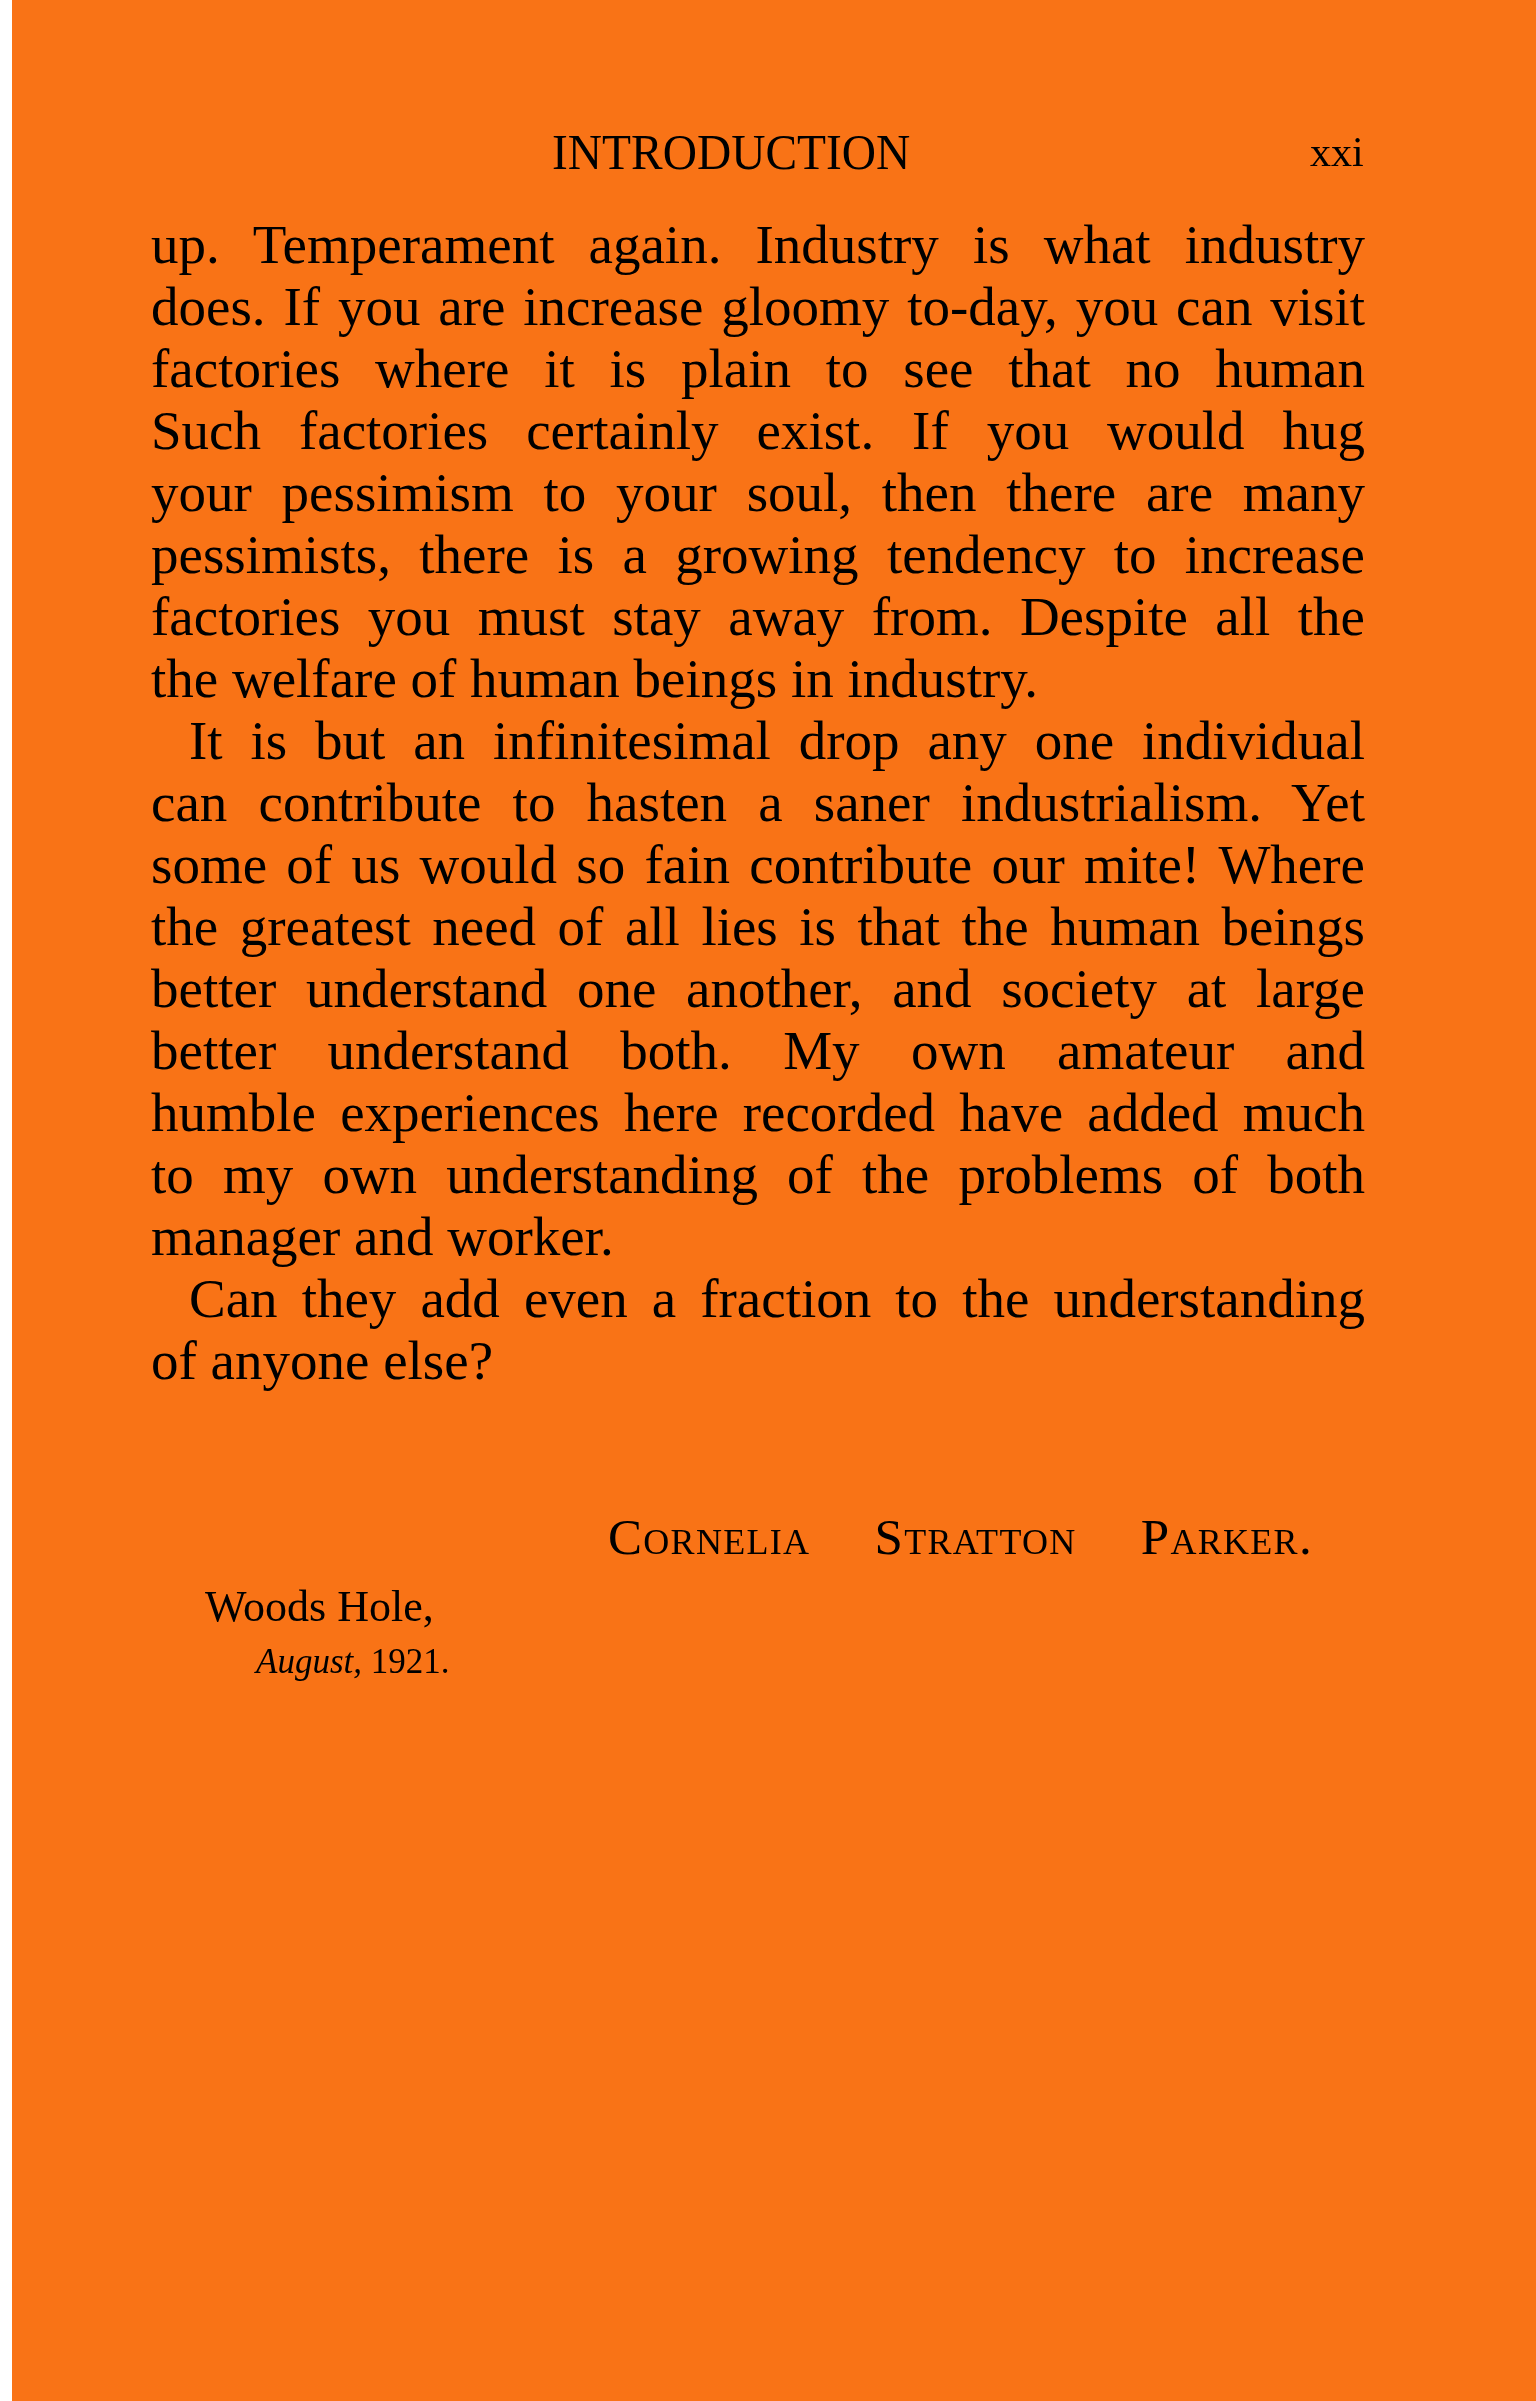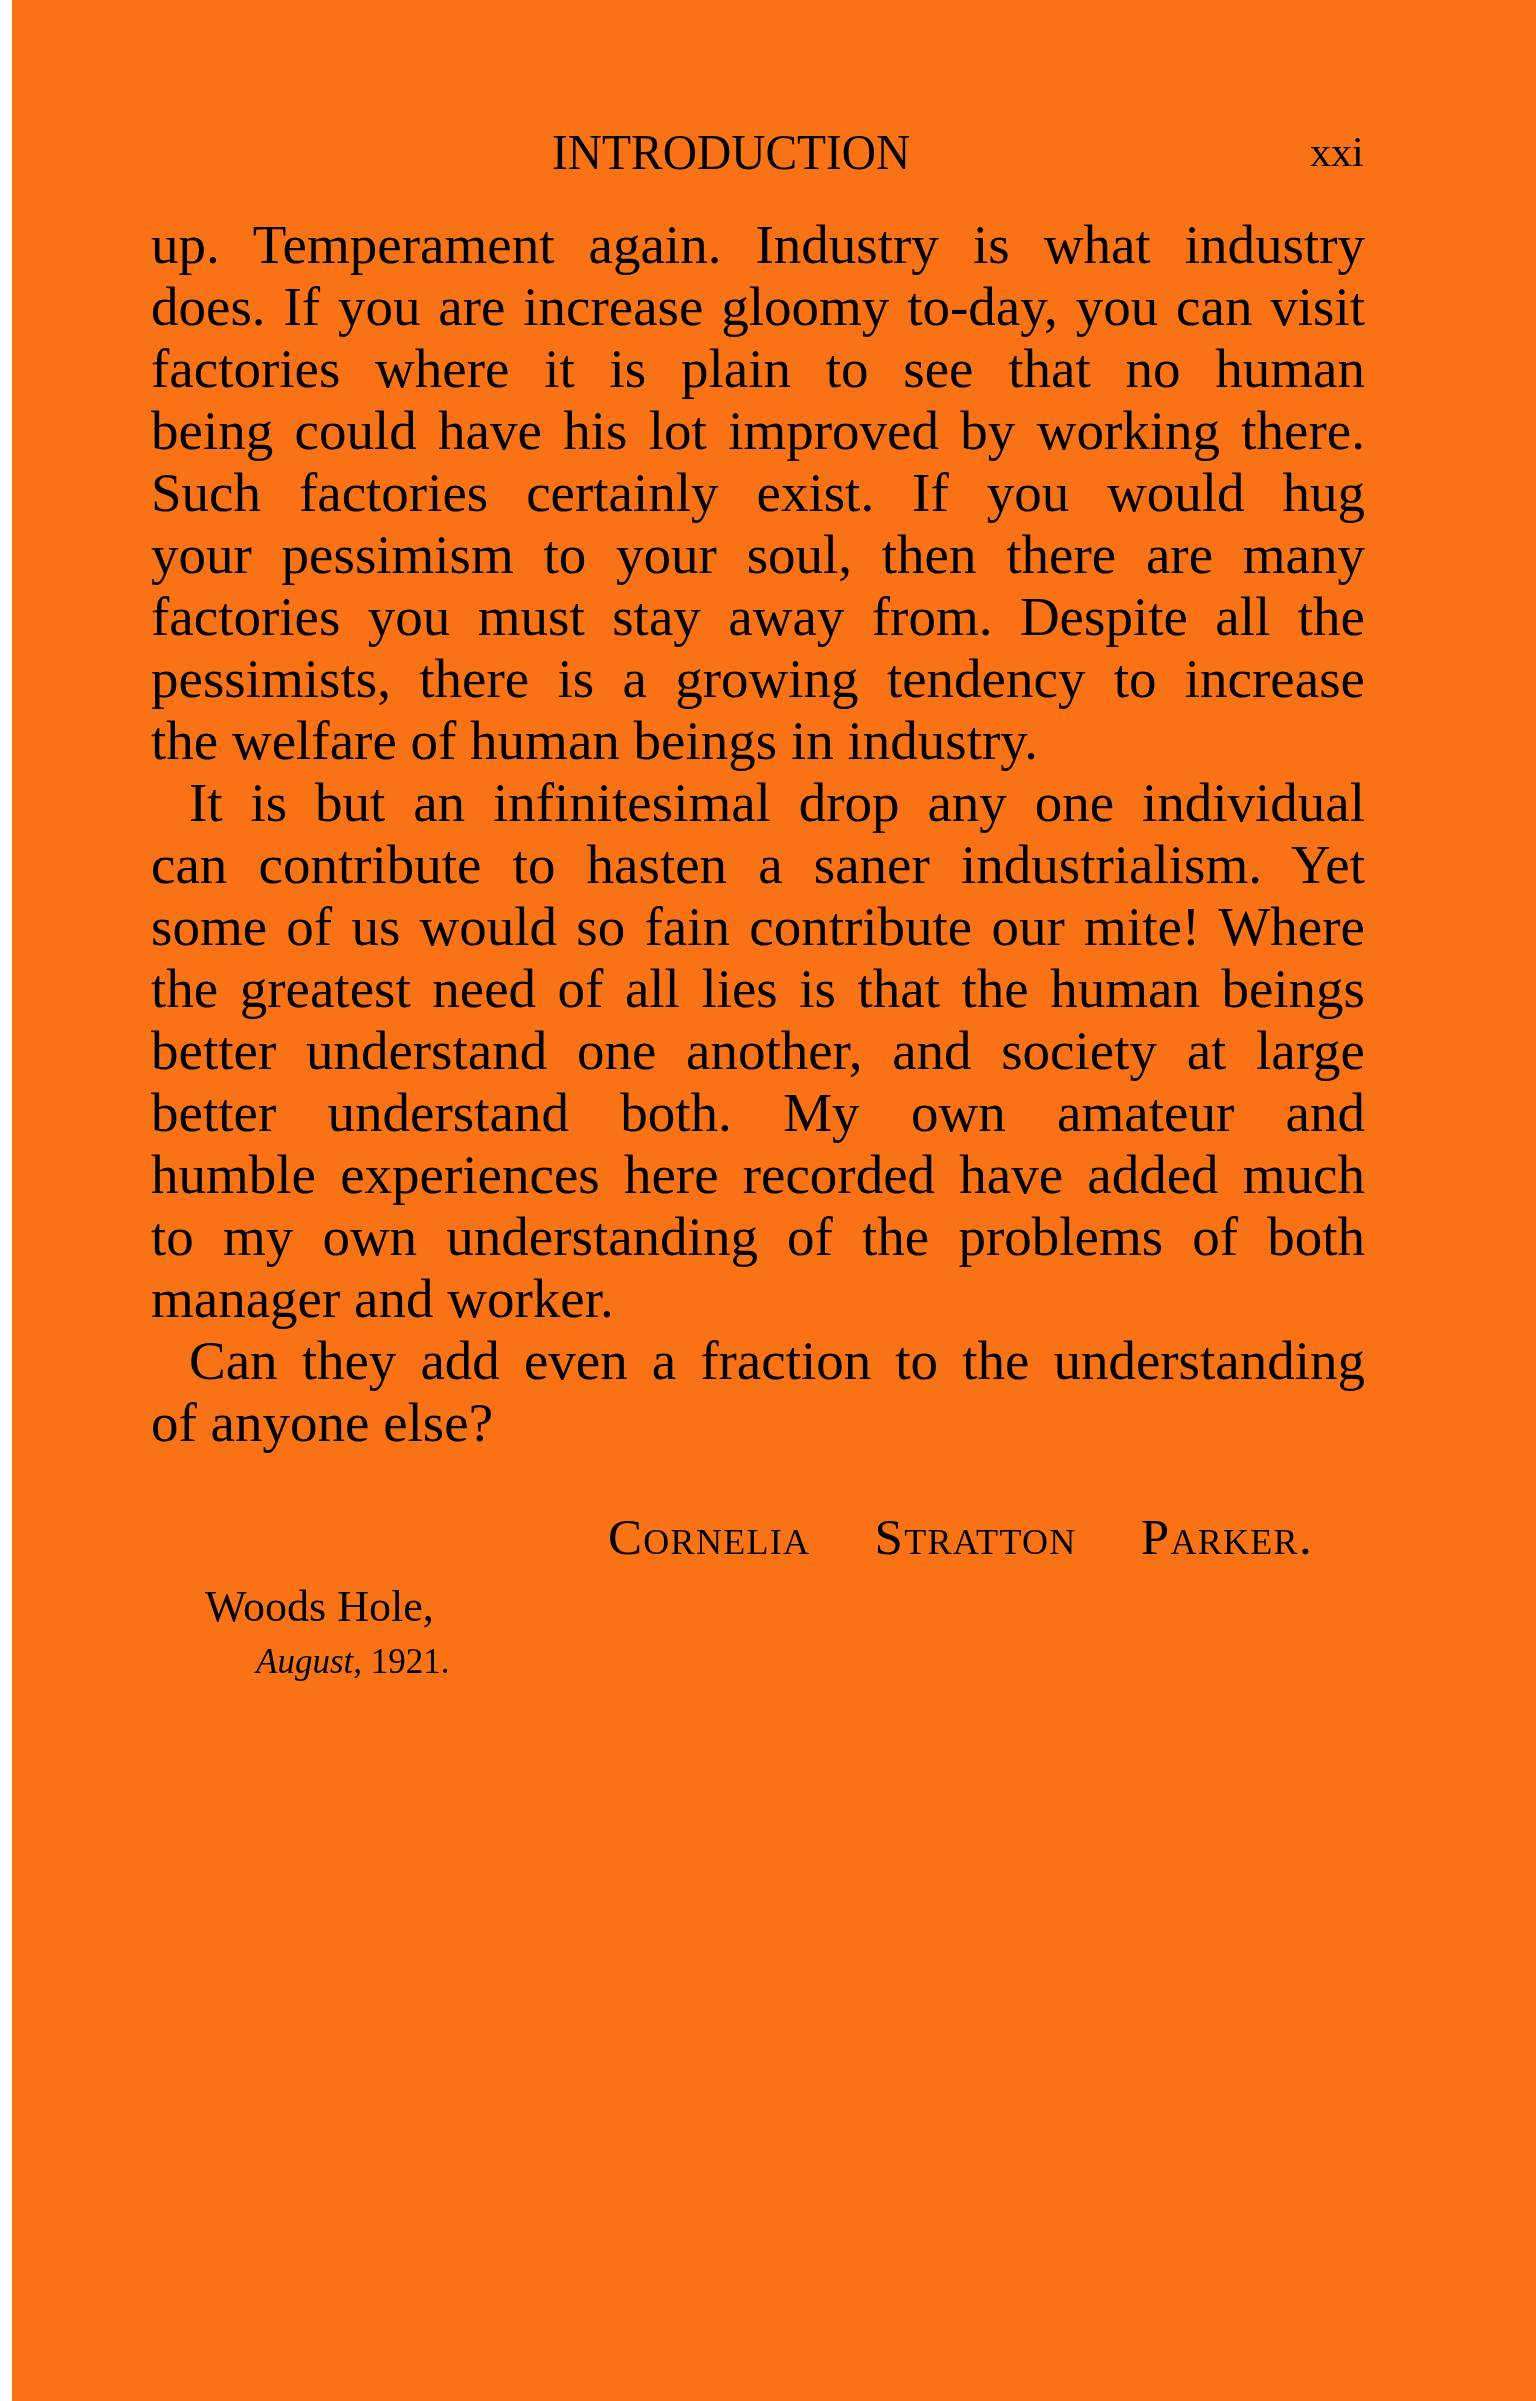--- a/index.html
+++ b/index.html
@@ -115,25 +115,24 @@
     <span class="running-title">INTRODUCTION</span>
     <span class="folio">xxi</span>
   </div>
 
   <div class="body-text">
 
     <div>
       <span class="line">up. Temperament again. Industry is what industry</span>
       <span class="line">does. If you are increase gloomy to-day, you can visit</span>
       <span class="line">factories where it is plain to see that no human</span>
-      <span class="line">being could have his lot improved by working there.</span>
       <span class="line">Such factories certainly exist. If you would hug</span>
       <span class="line">your pessimism to your soul, then there are many</span>
+      <span class="line">pessimists, there is a growing tendency to increase</span>
       <span class="line">factories you must stay away from. Despite all the</span>
-      <span class="line">pessimists, there is a growing tendency to increase</span>
       <span class="line last">the welfare of human beings in industry.</span>
     </div>
 
     <div>
       <span class="line indent">It is but an infinitesimal drop any one individual</span>
       <span class="line">can contribute to hasten a saner industrialism. Yet</span>
       <span class="line">some of us would so fain contribute our mite! Where</span>
       <span class="line">the greatest need of all lies is that the human beings</span>
       <span class="line">better understand one another, and society at large</span>
       <span class="line">better understand both. My own amateur and</span>

